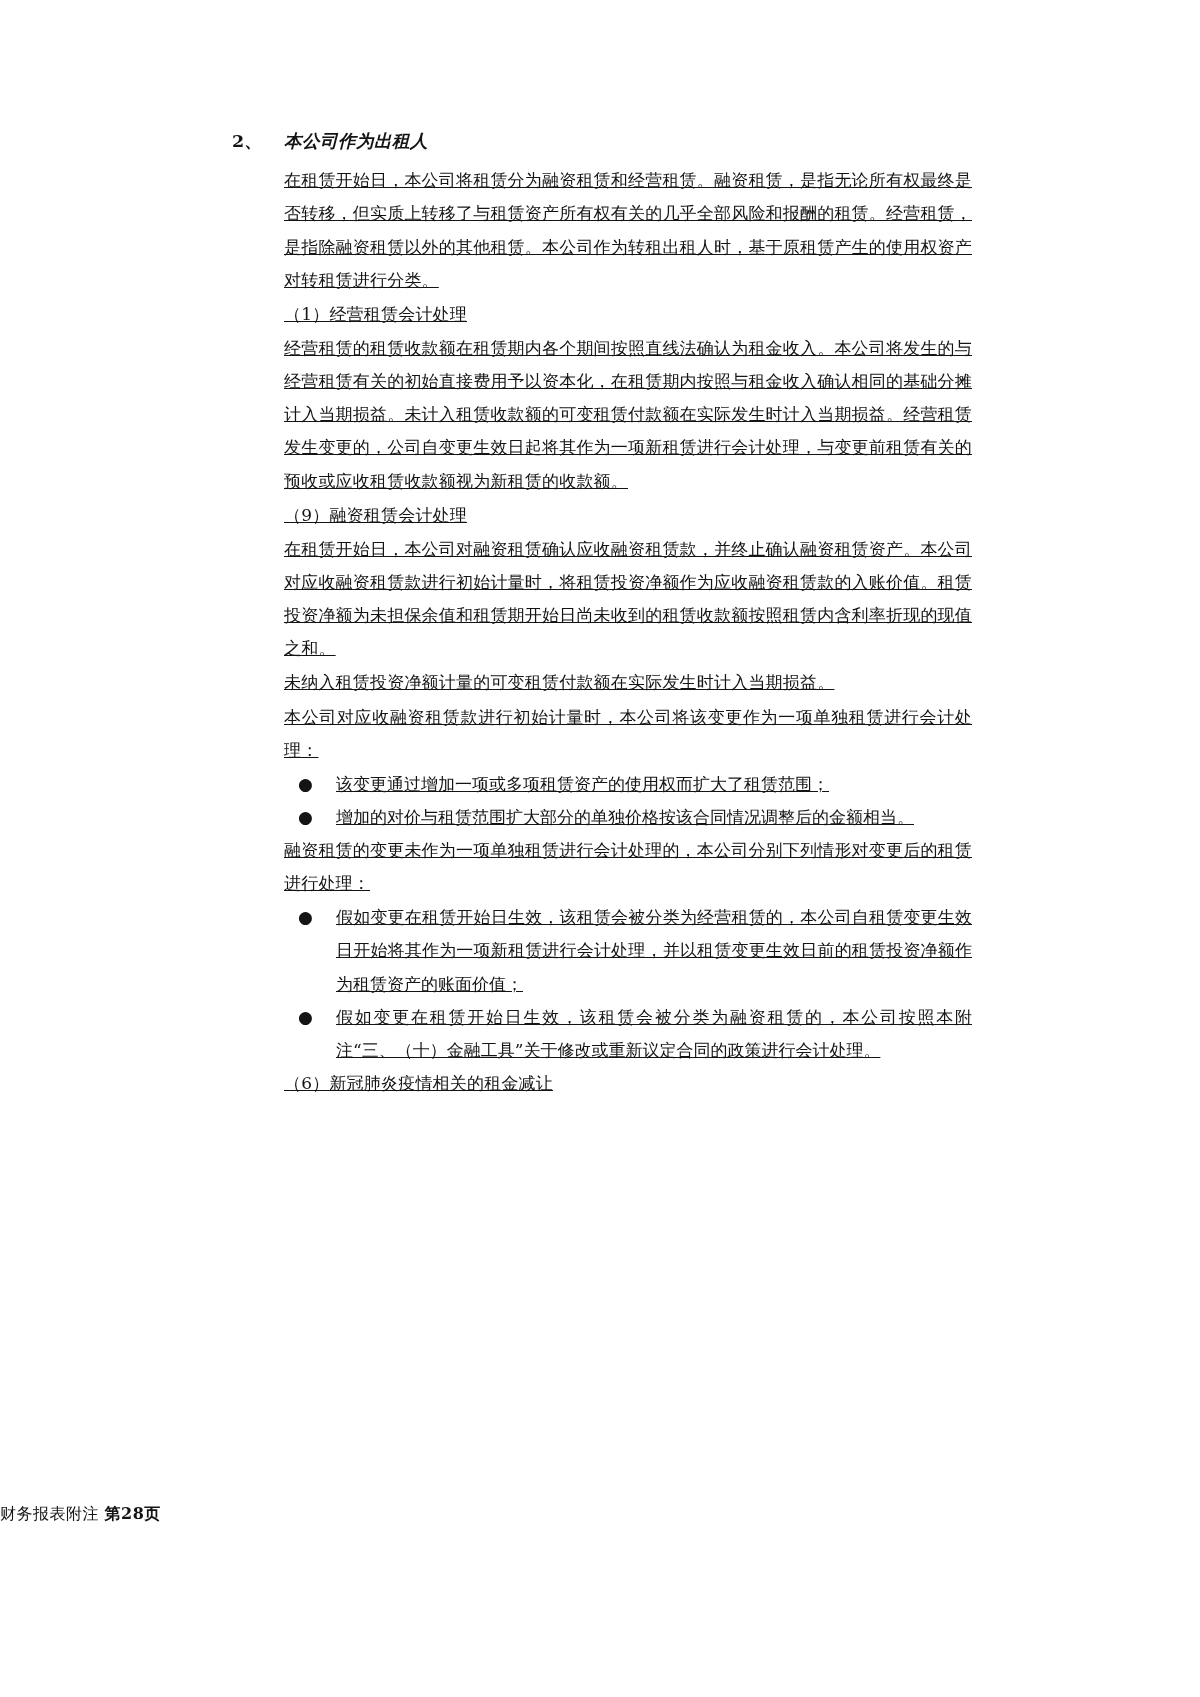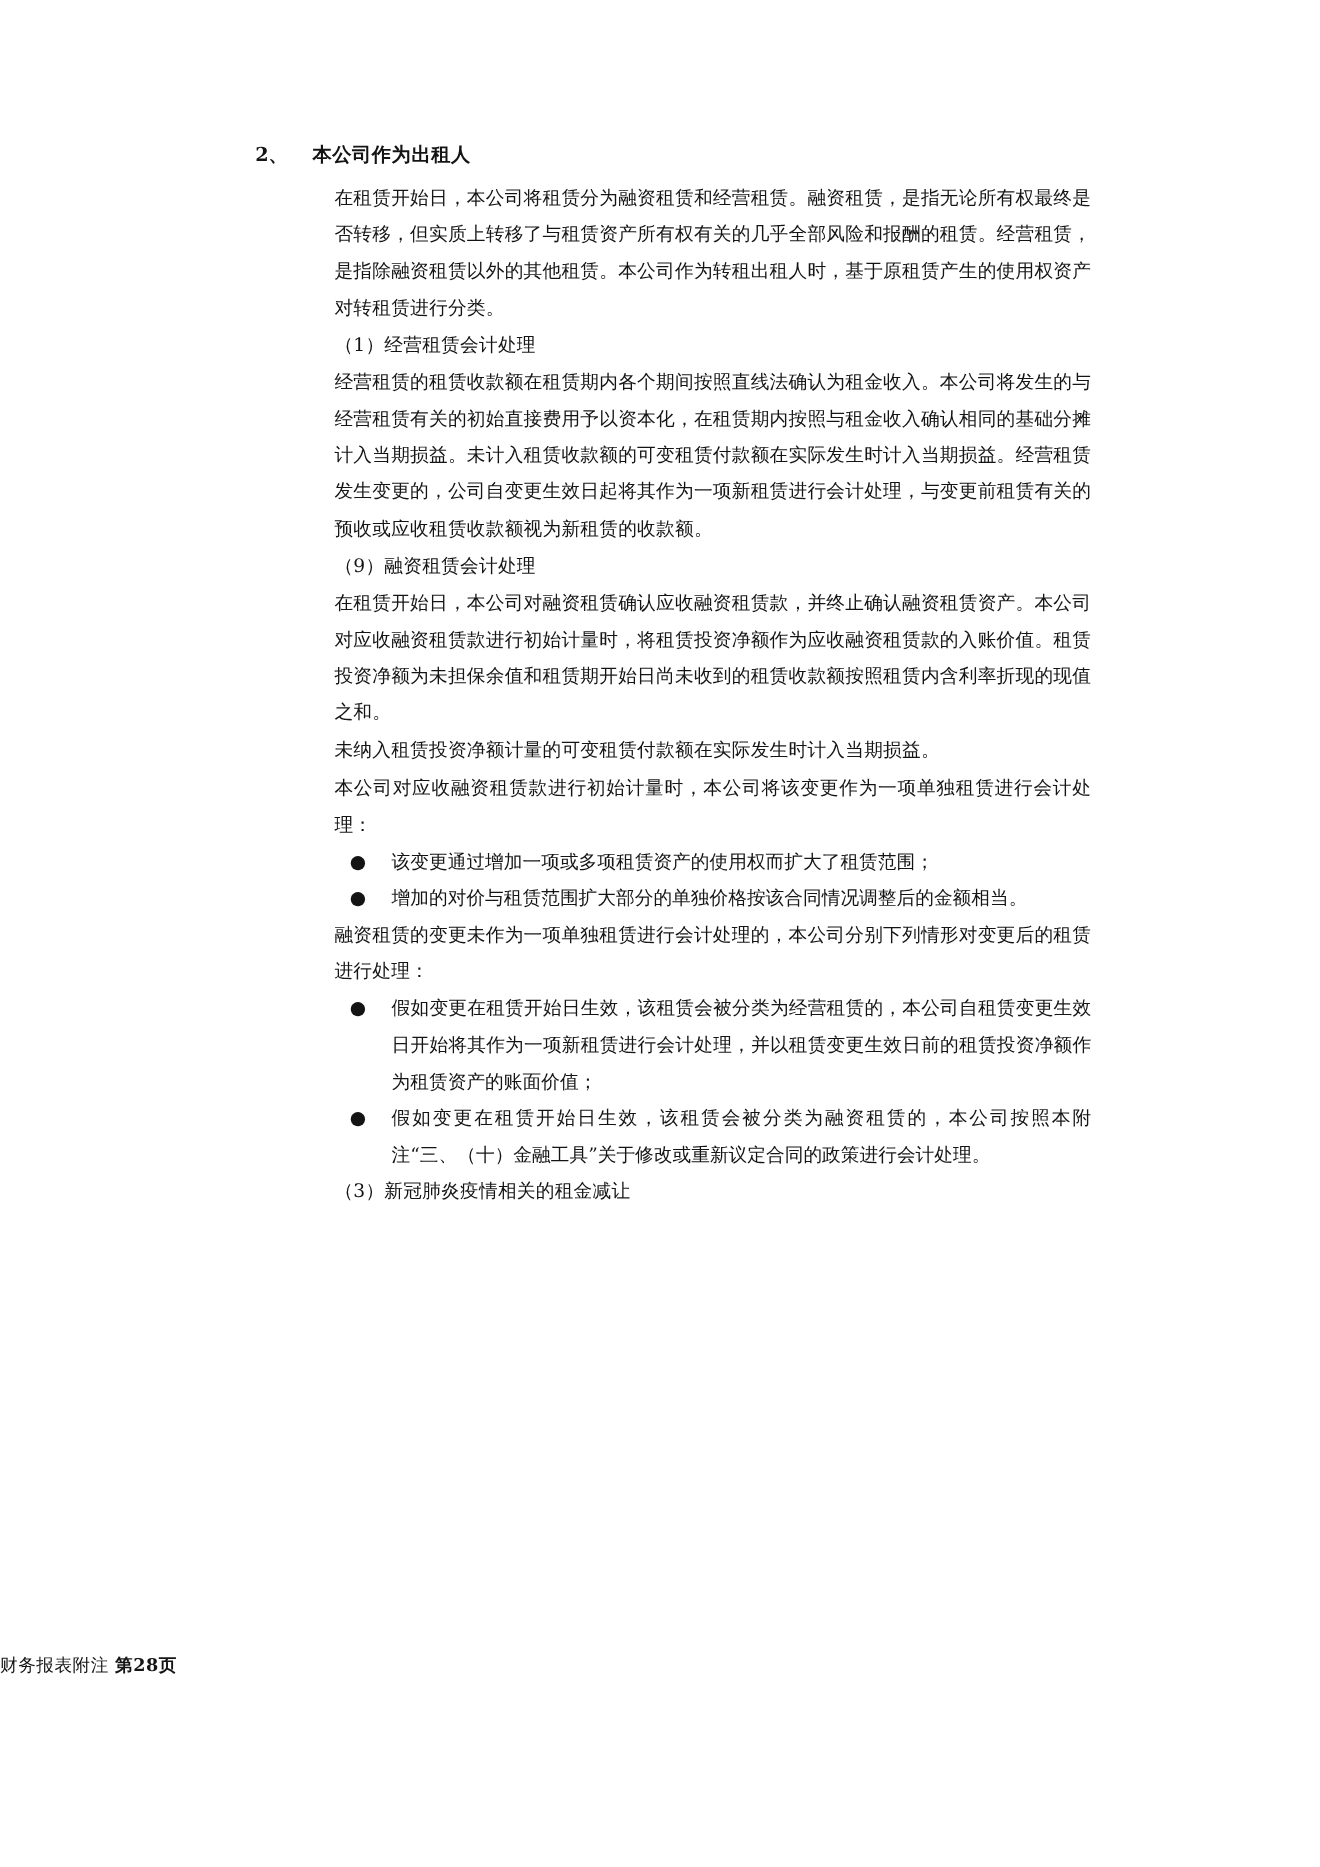--- a/index.html
+++ b/index.html
@@ -33,24 +33,26 @@
     margin-bottom: 10px;
   }
   .section-num {
     width: 52px;
     flex: 0 0 52px;
     font-weight: bold;
   }
   .section-title {
     font-weight: bold;
     letter-spacing: 0.5px;
+    font-style: italic;
   }
   .body-block {
-    margin-left: 72px;
+    margin-left: 52px;
     width: 688px;
+    text-decoration: underline;
   }
   p.para {
     margin: 0 0 1px 0;
     font-size: 17px;
     line-height: 1.95;
     text-align: justify;
     text-justify: inter-ideograph;
     letter-spacing: 0.2px;
   }
   ul.bullets {
@@ -128,21 +130,21 @@
         <li>
           <span class="dot">●</span>
           <span>假如变更在租赁开始日生效，该租赁会被分类为经营租赁的，本公司自租赁变更生效日开始将其作为一项新租赁进行会计处理，并以租赁变更生效日前的租赁投资净额作为租赁资产的账面价值；</span>
         </li>
         <li>
           <span class="dot">●</span>
           <span>假如变更在租赁开始日生效，该租赁会被分类为融资租赁的，本公司按照本附注“三、（十）金融工具”关于修改或重新议定合同的政策进行会计处理。</span>
         </li>
       </ul>
 
-      <p class="para">（3）新冠肺炎疫情相关的租金减让</p>
+      <p class="para">（6）新冠肺炎疫情相关的租金减让</p>
 
     </div>
   </div>
 
   <div class="footer">
     <span>财务报表附注</span>
     <span class="pagenum">第28页</span>
   </div>
 
 </div>

